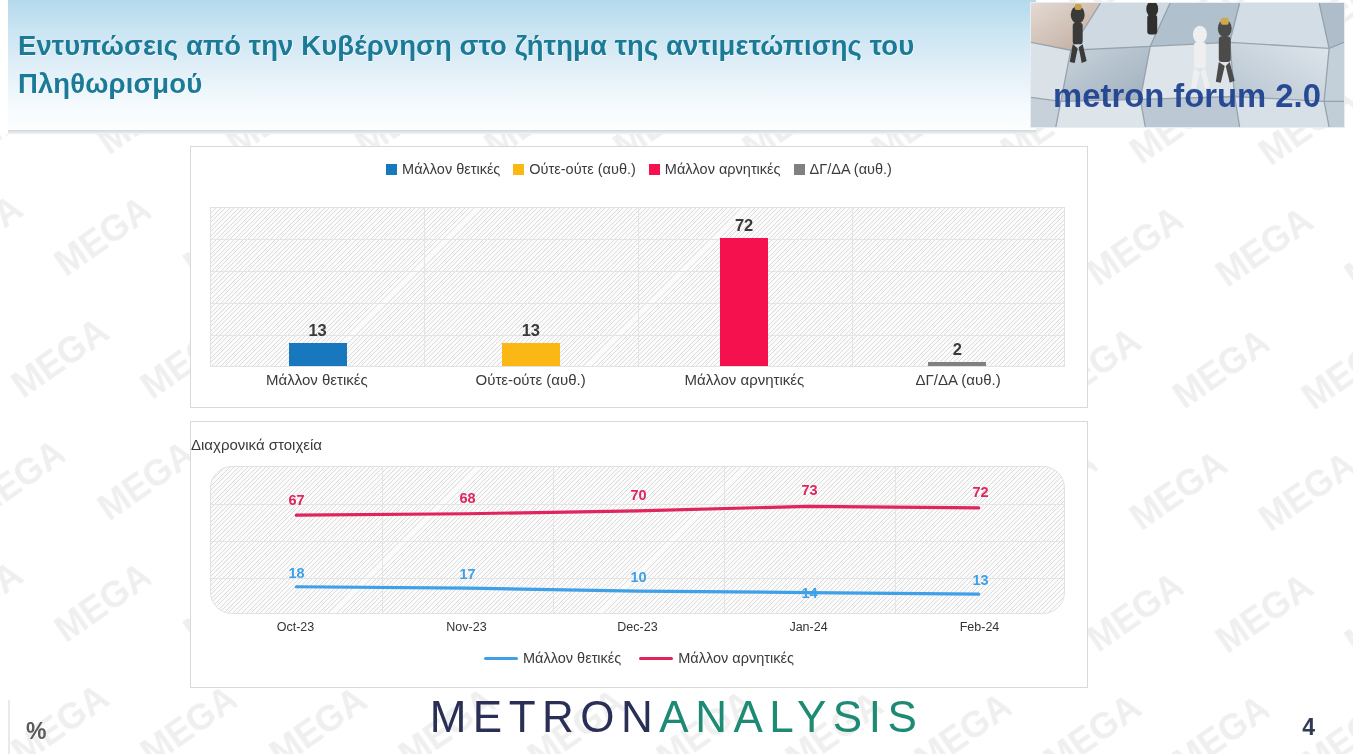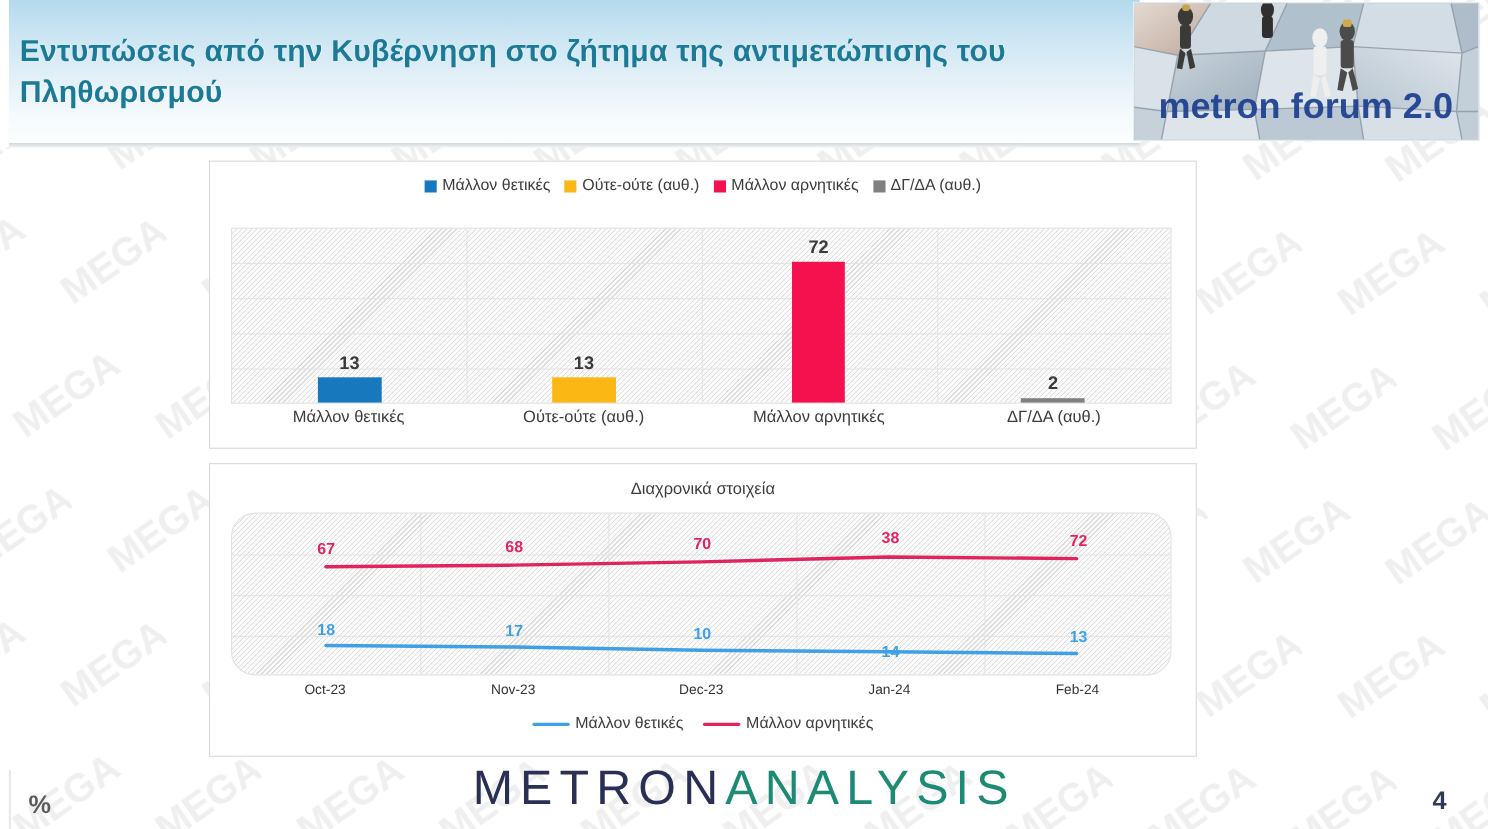--- a/index.html
+++ b/index.html
@@ -150,21 +150,21 @@
     font-size: 15px;
     color: #3b3b3b;
     white-space: nowrap;
   }
 
   
   #line-title {
     position: absolute;
     left: 0; top: 14px;
     width: 100%;
-    text-align: center;
+    text-align: left;
     font-size: 15px;
     color: #3b3b3b;
   }
   #line-plot { left: 19px; top: 44px; width: 855px; height: 148px; border-radius: 22px; }
   #line-plot svg { position:absolute; left:0; top:0; width:100%; height:100%; }
 
   .pt-label {
     position: absolute;
     transform: translate(-50%, -100%);
     font-size: 14.5px;
@@ -404,21 +404,21 @@
       <div class="gridline-v" style="left:684px"></div>
 
       <svg viewBox="0 0 855 148" preserveAspectRatio="none" xmlns="http://www.w3.org/2000/svg">
         <polyline fill="none" stroke="#e0245e" stroke-width="3.2" stroke-linecap="round" stroke-linejoin="round" points="85.5,48.8 256.5,47.4 427.5,44.4 598.5,39.9 769.5,41.4"></polyline>
         <polyline fill="none" stroke="#3fa0e8" stroke-width="3.2" stroke-linecap="round" stroke-linejoin="round" points="85.5,121.4 256.5,122.8 427.5,125.8 598.5,127.3 769.5,128.8"></polyline>
       </svg>
 
       <div class="pt-label" style="left:85.5px;  top:41px;  color:#e0245e">67</div>
       <div class="pt-label" style="left:256.5px; top:39px;  color:#e0245e">68</div>
       <div class="pt-label" style="left:427.5px; top:36px;  color:#e0245e">70</div>
-      <div class="pt-label" style="left:598.5px; top:31px;  color:#e0245e">38</div>
+      <div class="pt-label" style="left:598.5px; top:31px;  color:#e0245e">73</div>
       <div class="pt-label" style="left:769.5px; top:33px;  color:#e0245e">72</div>
 
       <div class="pt-label" style="left:85.5px;  top:114px; color:#3fa0e8">18</div>
       <div class="pt-label" style="left:256.5px; top:115px; color:#3fa0e8">17</div>
       <div class="pt-label" style="left:427.5px; top:118px; color:#3fa0e8">10</div>
       <div class="pt-label" style="left:598.5px; top:134px; color:#3fa0e8">14</div>
       <div class="pt-label" style="left:769.5px; top:121px; color:#3fa0e8">13</div>
     </div>
 
     <div id="line-xlabels">

